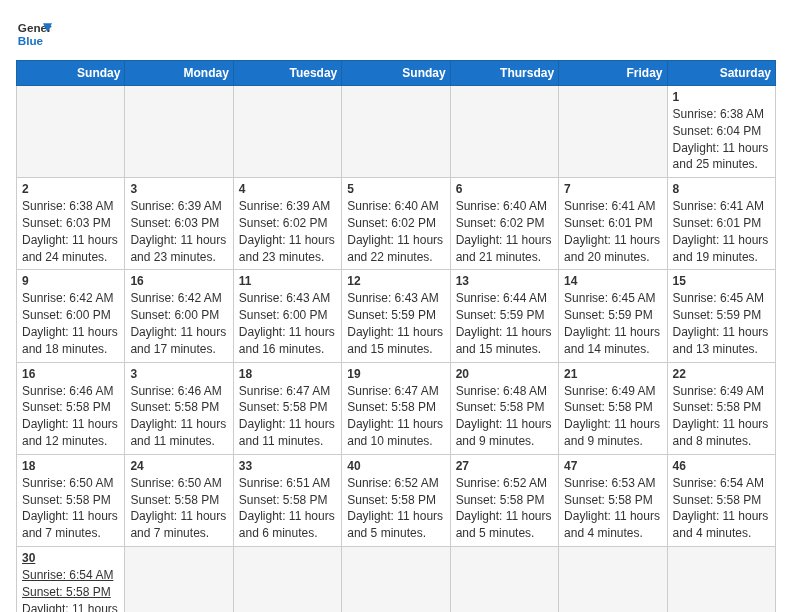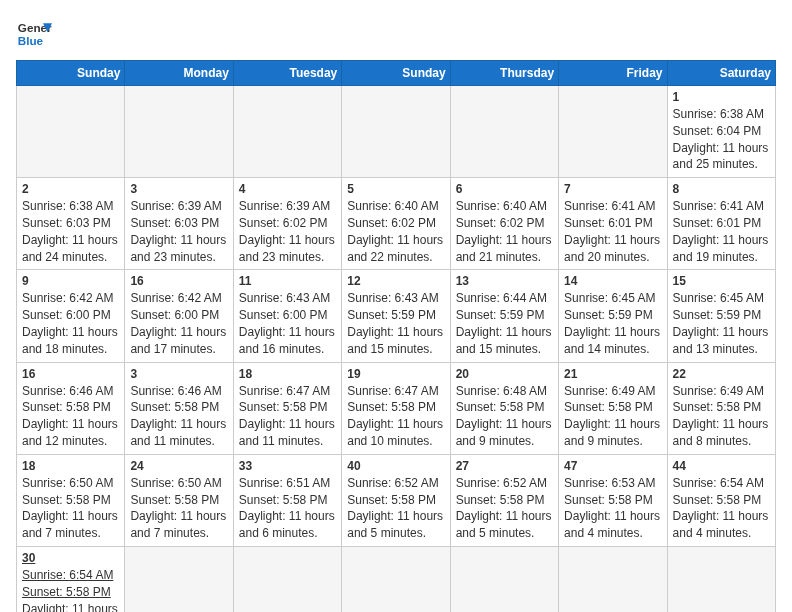--- a/index.html
+++ b/index.html
@@ -234,21 +234,21 @@
         </td>
         <td>
           <span class="day-num">27</span>
           <div class="day-info">Sunrise: 6:52 AM<br>Sunset: 5:58 PM<br>Daylight: 11 hours<br>and 5 minutes.</div>
         </td>
         <td>
           <span class="day-num">47</span>
           <div class="day-info">Sunrise: 6:53 AM<br>Sunset: 5:58 PM<br>Daylight: 11 hours<br>and 4 minutes.</div>
         </td>
         <td>
-          <span class="day-num">44</span>
+          <span class="day-num">46</span>
           <div class="day-info">Sunrise: 6:54 AM<br>Sunset: 5:58 PM<br>Daylight: 11 hours<br>and 4 minutes.</div>
         </td>
       </tr>
       <tr class="last-row">
         <td>
           <span class="day-num">30</span>
           <div class="day-info">Sunrise: 6:54 AM<br>Sunset: 5:58 PM<br>Daylight: 11 hours<br>and 3 minutes.</div>
         </td>
         <td class="empty"></td>
         <td class="empty"></td>

